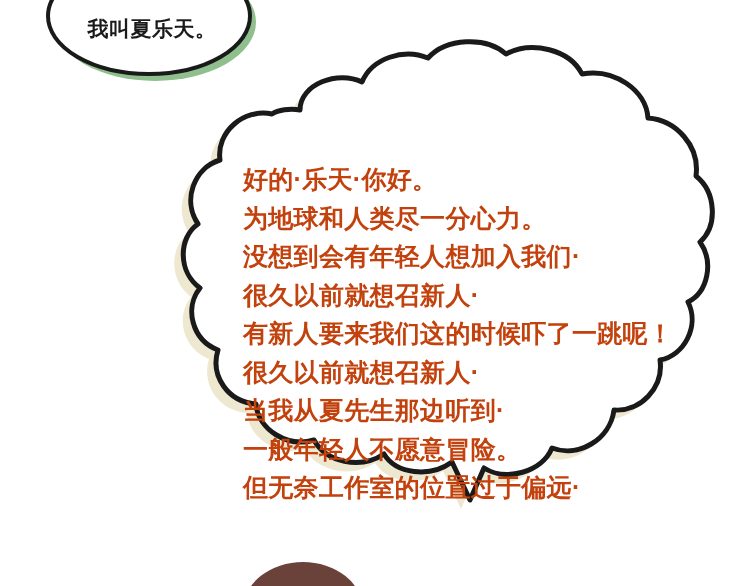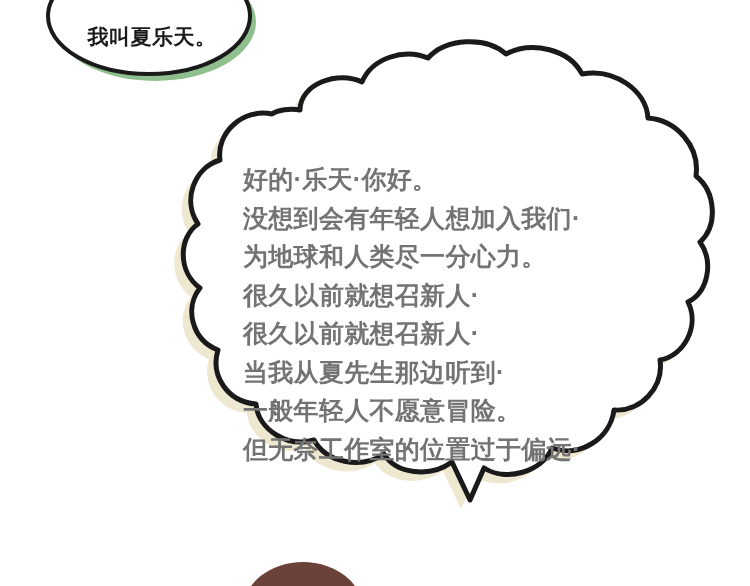--- a/index.html
+++ b/index.html
@@ -23,41 +23,41 @@
     top: 0;
     width: 750px;
     height: 586px;
     pointer-events: none;
   }
 
   
   .bubble-small-text {
     position: absolute;
     left: 62px;
-    top: 22px;
+    top: 14px;
     width: 180px;
     text-align: center;
     font-size: 21px;
     line-height: 30px;
     font-weight: 700;
     color: #1a1a1a;
     letter-spacing: 0.5px;
     white-space: nowrap;
   }
 
   
   .bubble-cloud-text {
     position: absolute;
     left: 243px;
     top: 160px;
     width: 420px;
     font-size: 25px;
     line-height: 38.5px;
     font-weight: 700;
-    color: #737373;
+    color: #c2410c;
     letter-spacing: 0.3px;
   }
   .bubble-cloud-text .line {
     white-space: nowrap;
     display: block;
   }
 </style>
 </head>
 <body>
 
@@ -123,22 +123,23 @@
         C 178 272, 178 238, 198 224
         C 182 200, 194 168, 220 160
         C 216 132, 244 108, 272 114
         C 278 110, 290 108, 300 110 Z"></path>
   </svg>
 
   <div class="bubble-small-text">我叫夏乐天。</div>
 
   <div class="bubble-cloud-text">
     <span class="line">好的·乐天·你好。</span>
+    <span class="line">为地球和人类尽一分心力。</span>
     <span class="line">没想到会有年轻人想加入我们·</span>
-    <span class="line">为地球和人类尽一分心力。</span>
     <span class="line">很久以前就想召新人·</span>
+    <span class="line">有新人要来我们这的时候吓了一跳呢！</span>
     <span class="line">很久以前就想召新人·</span>
     <span class="line">当我从夏先生那边听到·</span>
     <span class="line">一般年轻人不愿意冒险。</span>
     <span class="line">但无奈工作室的位置过于偏远·</span>
   </div>
 
 </div>
 
 </body></html>

